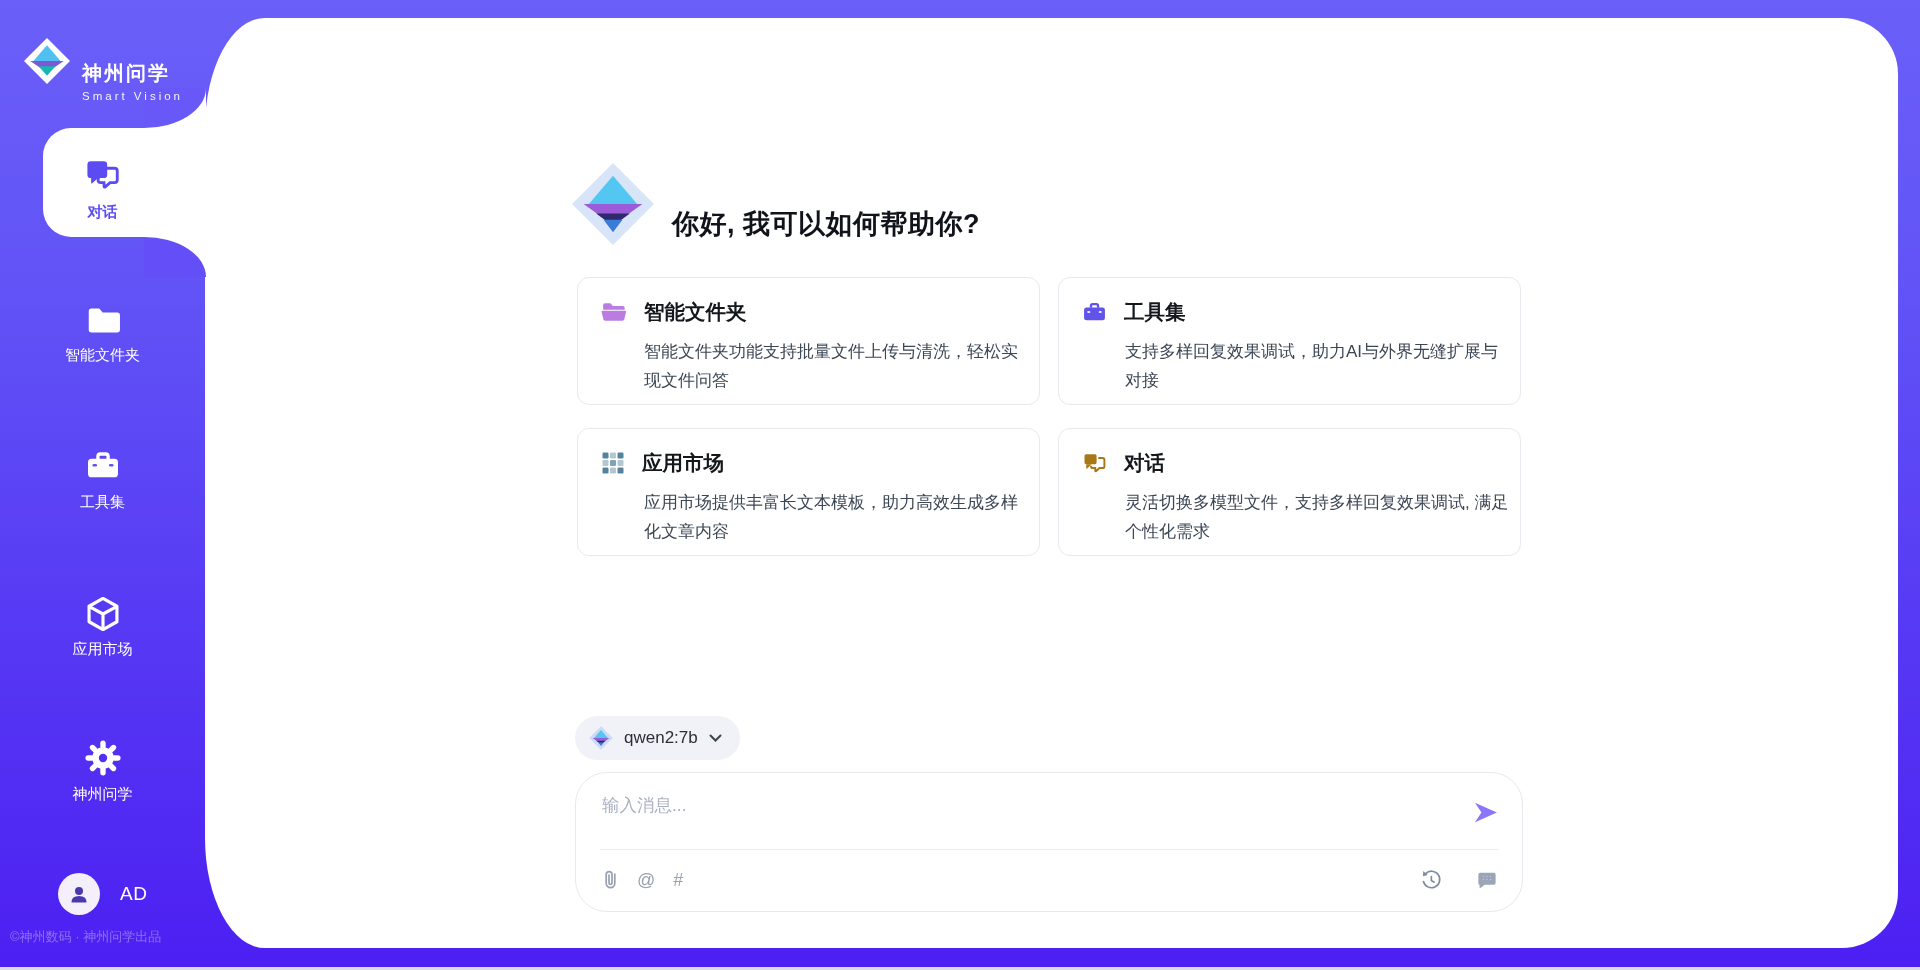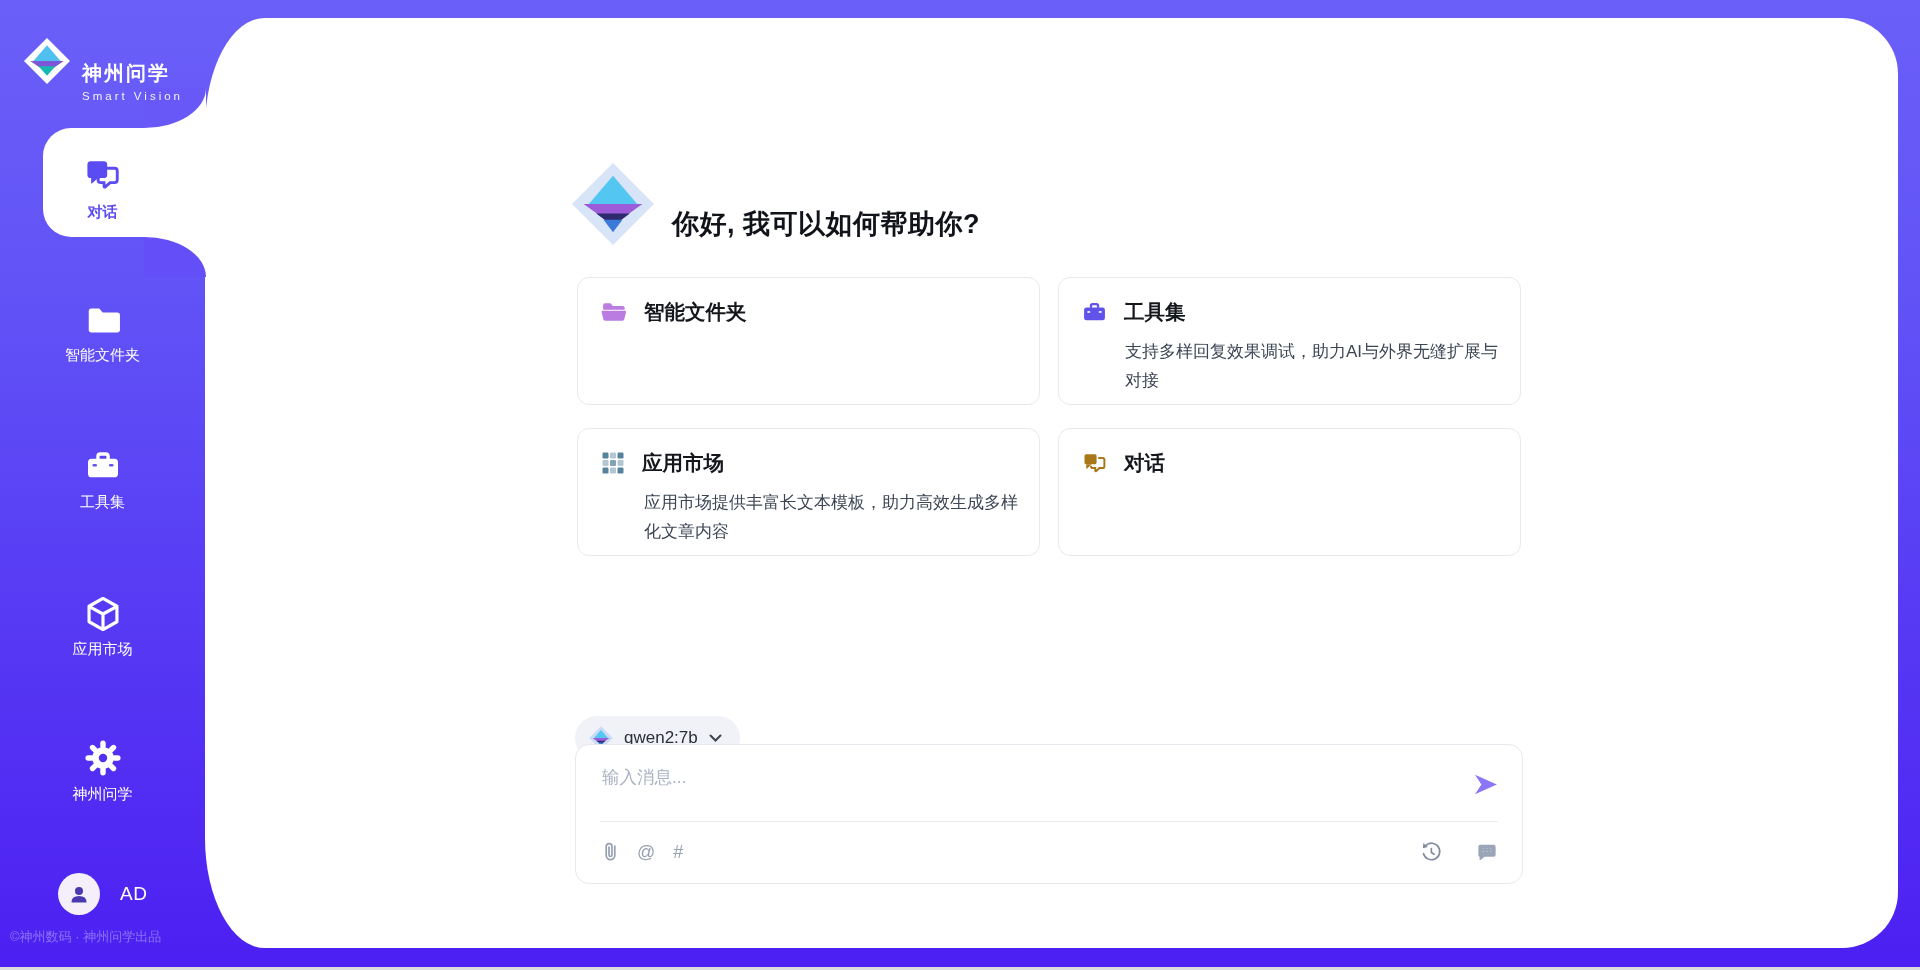--- a/index.html
+++ b/index.html
@@ -53,22 +53,22 @@
   .card:nth-child(1){ left:0; top:0; }   .card:nth-child(2){ left:481px; top:0; }
   .card:nth-child(3){ left:0; top:151px; } .card:nth-child(4){ left:481px; top:151px; }
   .card-head { display:flex; align-items:center; gap:17px; }
   .card-head h3 { font-size:20.5px; font-weight:bold; color:#14171c; }
   .card-desc { margin-top:11px; margin-left:43px; width:388px; font-size:17px; line-height:29px; color:#3c4654; }
 
   .model-pill { position:absolute; left:0; top:698px; height:44px; display:inline-flex; align-items:center;
                 gap:11px; padding:0 18px 0 14px; background:#f1f2f7; border-radius:22px; cursor:pointer; }
   .model-name { font-size:17px; color:#2b2f38;text-align:right; }
 
-  .composer { position:absolute; left:0; top:726px; width:948px; height:140px; background:#fff;
-              border:1.5px solid #e7e9ee; border-radius:14px; }
+  .composer { position:absolute; left:0; top:754px; width:948px; height:140px; background:#fff;
+              border:1.5px solid #e7e9ee; border-radius:32px; }
   .composer textarea { position:absolute; left:26px; top:20px; width:840px; height:50px; border:none; outline:none;
               resize:none; font-family:inherit; font-size:17.5px; color:#39404c; background:transparent; }
   .composer textarea::placeholder { color:#aab3c2; }
   .send-btn { position:absolute; right:22px; top:26px; width:28px; height:26px; border:none; background:none; cursor:pointer; padding:0; }
   .composer .divider { position:absolute; left:24px; right:24px; top:76px; height:1px; background:#e9ebef; }
   .tools { position:absolute; left:26px; right:24px; top:90px; height:34px; display:flex; align-items:center; gap:18px; }
   .tool-btn { border:none; background:none; cursor:pointer; padding:0; display:flex; align-items:center; color:#97a1b1; }
   .tool-txt { font-size:18px; color:#97a1b1; }
   .tools .spacer { margin-left:auto; }
 
@@ -197,20 +197,21 @@
         <div class="card">
           <div class="card-head">
             <span>
               <svg width="26" height="24" viewBox="0 0 22 20" fill="#BB7CE2">
                 <path d="M1.8 4.2 q0 -1.6 1.6 -1.6 h4.6 l2 2.3 h8.4 q1.6 0 1.6 1.6 v1.6 H1.8 Z"></path>
                 <path d="M1.2 9 h19.3 q.9 0 .7 .9 l-1.5 6.2 q-.3 1.2 -1.5 1.2 H3.5 q-1.2 0 -1.5 -1.2 L.5 9.9 q-.2 -.9 .7 -.9 Z"></path>
               </svg>
             </span>
             <h3>智能文件夹</h3>
           </div>
+          <p class="card-desc">智能文件夹功能支持批量文件上传与清洗，轻松实现文件问答</p>
         </div>
 
         <div class="card">
           <div class="card-head">
             <span>
               <svg width="25" height="25" viewBox="0 0 24 24">
                 <path d="M8.6 7.4 V5.6 q0 -1.6 1.6 -1.6 h3.6 q1.6 0 1.6 1.6 v1.8" fill="none" stroke="#6152EA" stroke-width="2.2"></path>
                 <rect x="2" y="7.2" width="20" height="12.3" rx="2.4" fill="#6152EA"></rect>
                 <rect x="5" y="10.6" width="3" height="1.8" rx=".9" fill="#fff" opacity=".85"></rect>
                 <rect x="16" y="10.6" width="3" height="1.8" rx=".9" fill="#fff" opacity=".85"></rect>
@@ -245,20 +246,21 @@
           <div class="card-head">
             <span>
               <svg width="25" height="25" viewBox="0 0 24 24">
                 <path d="M10.5 6.8 h9.2 q1.8 0 1.8 1.8 v6 q0 1.8 -1.8 1.8 h-3 l-3 2.7 q-1 .9 -1 -.5 v-2.2 h-2.2 q-1.8 0 -1.8 -1.8 z" fill="none" stroke="#A97718" stroke-width="1.9"></path>
                 <rect x="1.6" y="2.2" width="13.2" height="11.2" rx="2.3" fill="#A97718" stroke="#fff" stroke-width="1.6"></rect>
                 <path d="M4.1 12.8 v3.7 q0 1 .9 .2 l4.2 -3.9 z" fill="#A97718"></path>
               </svg>
             </span>
             <h3>对话</h3>
           </div>
+          <p class="card-desc">灵活切换多模型文件，支持多样回复效果调试, 满足个性化需求</p>
         </div>
 
       </div>
 
       <div class="model-pill">
         <span>
           <svg width="24" height="24" viewBox="0 0 80 80">
             <polygon points="40,1 79,40 40,79 1,40" fill="#c9dbf6"></polygon>
             <polygon points="40,13 63,40 17,40" fill="#53c6f1"></polygon>
             <polygon points="12,40 68,40 40,60" fill="#9c5cd9"></polygon>

